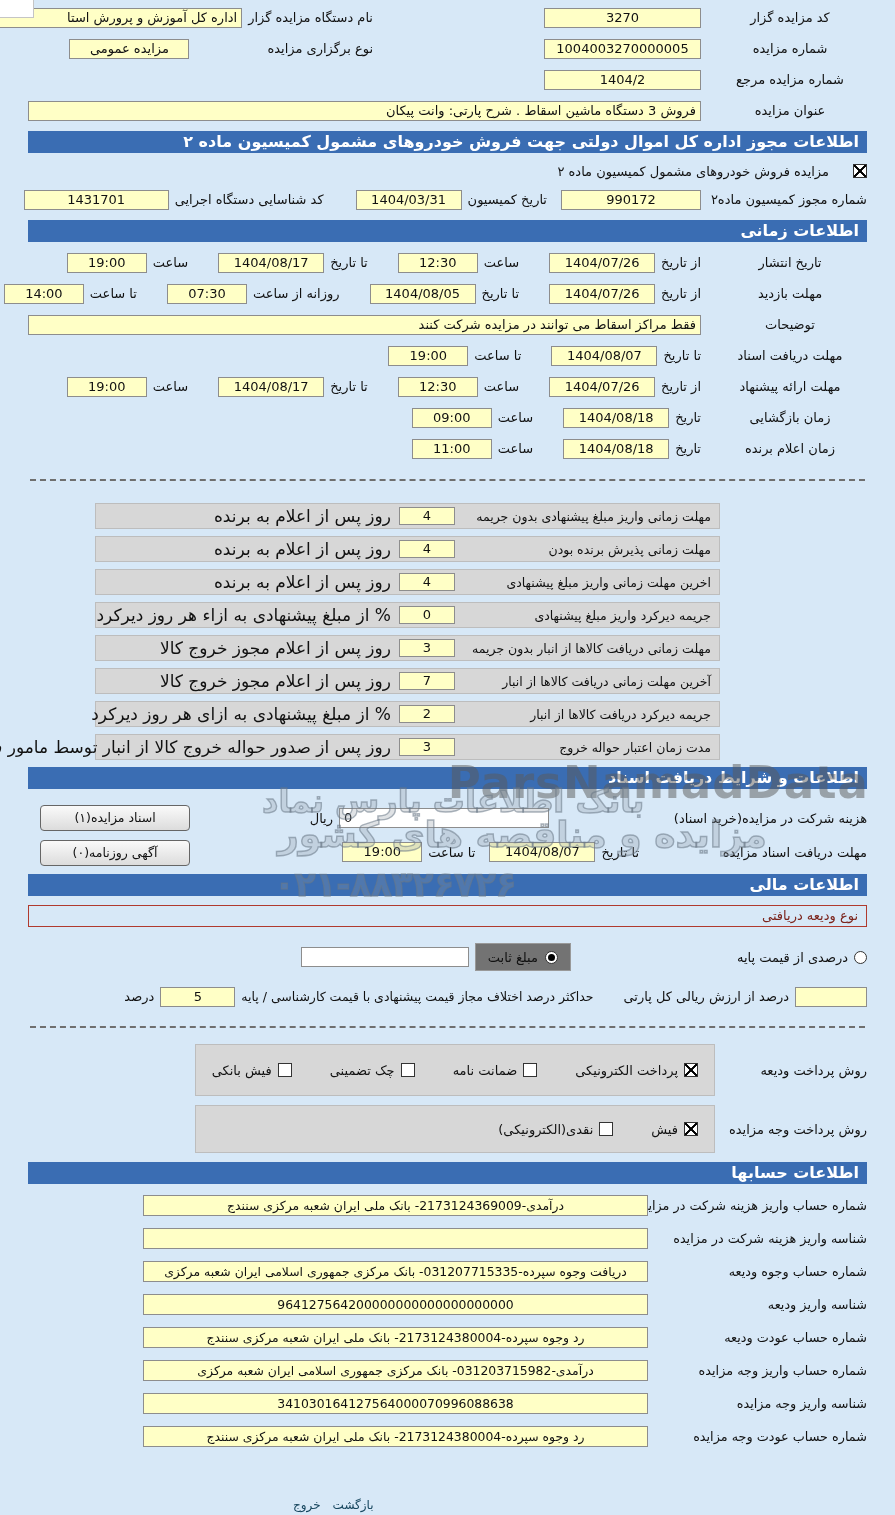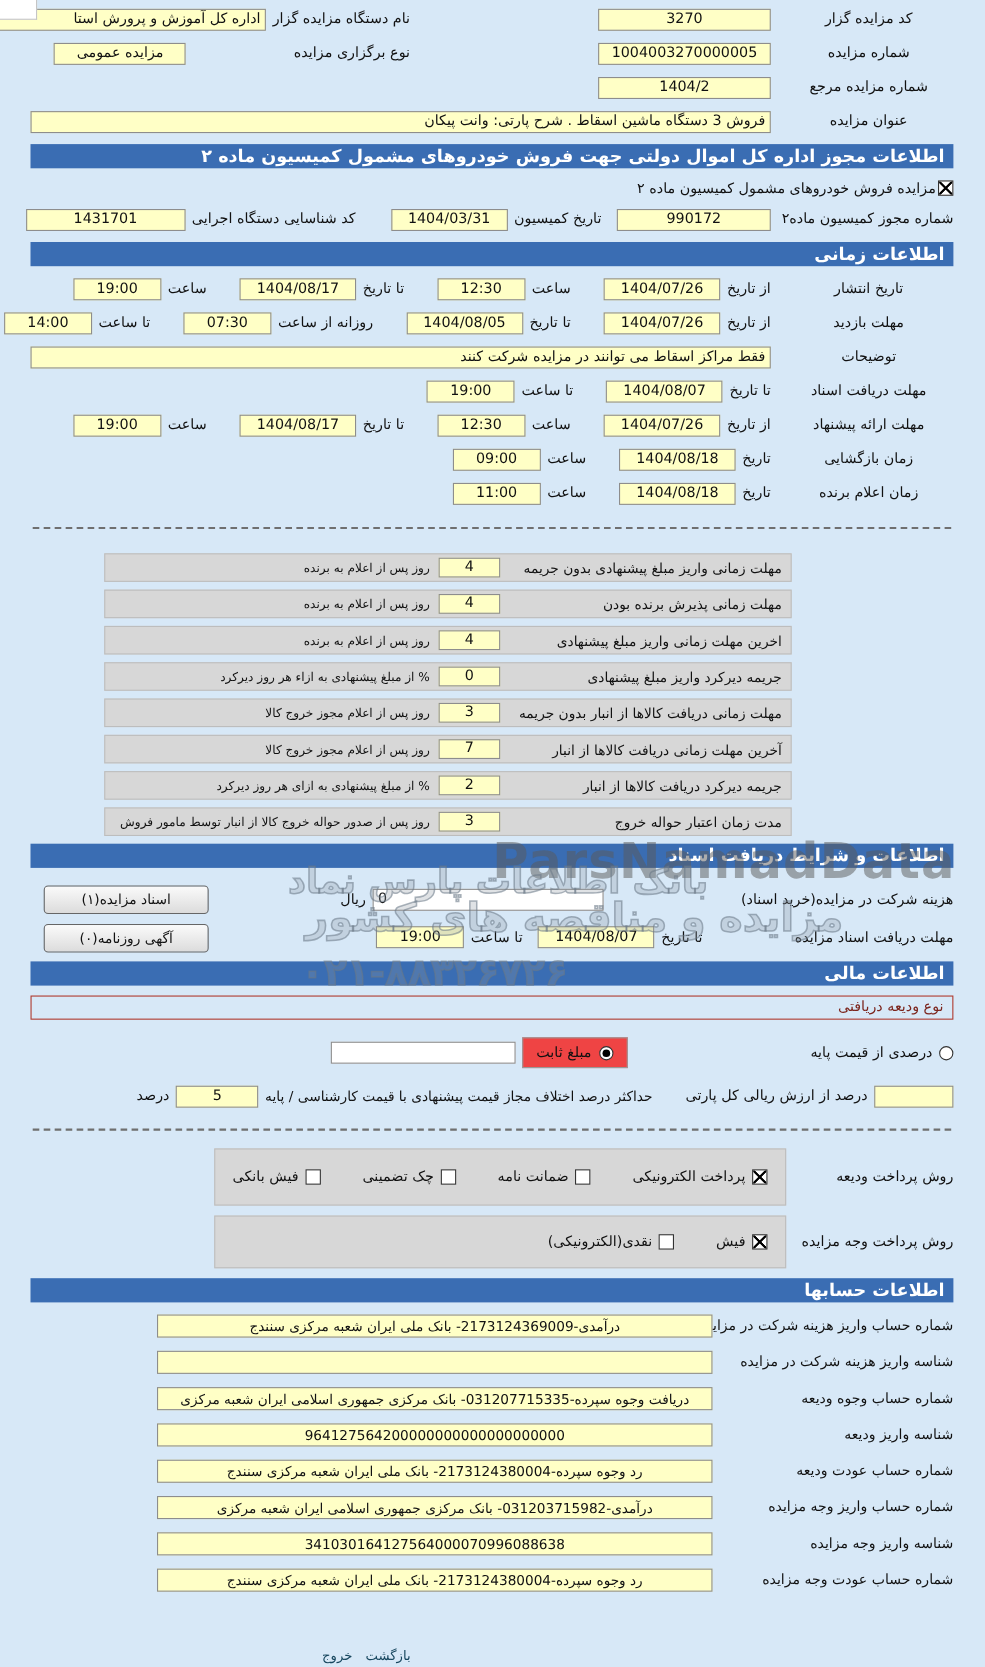--- a/index.html
+++ b/index.html
@@ -21,66 +21,66 @@
     padding:0 4px; font-size:13px; white-space:nowrap; overflow:hidden;
     text-align:center; flex:none;
   }
   .field.white { background:#ffffff; }
   .grow { flex:1; }
   .ltr { direction:ltr; }
   .ta-right { text-align:right; } .ta-left { text-align:left; }.w72{width:72px}.w75{width:75px}.w80{width:80px}.w106{width:106px}
   .w120{width:120px}.w140{width:140px}.w145{width:145px}.w157{width:157px}
   .w168{width:168px}.w210{width:210px}.w250{width:250px}
   .mr-8{margin-right:8px}.mr-24{margin-right:24px}.mr-26{margin-right:26px}
-  .mr-90{margin-right:90px}.mr-128{margin-right:92px}.mr-165{margin-right:165px}
+  .mr-90{margin-right:90px}.mr-128{margin-right:72px}.mr-165{margin-right:165px}
 
   .sec-header {
     background:#3a6db3; color:#fff; font-weight:bold; font-size:16px;
     height:22px; line-height:22px; padding-right:8px; margin:5px 0;
   }
 
-  .chk-row { display:flex; align-items:center; height:26px; gap:2px; }
+  .chk-row { display:flex; align-items:center; height:26px; gap:24px; }
 
   .cb { width:14px; height:14px; border:1px solid #333; background:#fff; flex:none; }
   .cb.checked { background:
       linear-gradient(45deg, transparent 42%, #000 46%, #000 54%, transparent 58%),
       linear-gradient(-45deg, transparent 42%, #000 46%, #000 54%, transparent 58%), #fff; }
   .radio { width:13px; height:13px; border:1px solid #333; border-radius:50%; background:#fff; position:relative; flex:none; }
   .radio.checked::after { content:""; position:absolute; inset:2px; background:#000; border-radius:50%; }
 
   .dashes { border-top:2px dashed #6f6f6f; margin:15px 2px 22px; height:0; }
   .dashes.second { margin:14px 2px 16px; }
 
   .pen-row {
     width:625px; margin-right:147px; margin-bottom:7px; height:26px;
     background:#d7d7d7; border:1px solid #bdbdbd;
     display:flex; align-items:center; gap:8px;
   }
   .pen-label { width:256px; flex:none; text-align:right; padding-right:8px; font-size:12.5px; white-space:nowrap; }
   .pen-field { width:56px; height:18px; line-height:16px; }
-  .pen-unit { font-size:11px; white-space:nowrap; }
+  .pen-unit { font-size:17px; white-space:nowrap; }
 
   .docs-wrap { display:flex; margin-top:12px; }
   .docs-fields { flex:1; }
   .docs-fields .frow { height:34px; }
   .docs-buttons { width:162px; display:flex; flex-direction:column; gap:9px; justify-content:center; }
   .btn {
     width:150px; height:26px; border:1px solid #666; border-radius:4px;
     background:linear-gradient(#fafafa,#dcdcdc); display:flex; align-items:center;
     justify-content:center; font-size:12.5px; cursor:pointer;
   }
   .lead-wide { width:222px; flex:none; text-align:right; padding-left:6px; white-space:nowrap; }
 
   .red-row {
     border:1px solid #b03a2e; height:22px; line-height:20px; padding-right:8px;
     color:#7b241c; margin-top:9px; font-size:13px;
   }
   .vad-row { display:flex; align-items:center; height:36px; gap:6px; margin-top:12px; }
   .panel {
-    display:flex; align-items:center; gap:7px; background:#ef4444; border:1px solid #999;
+    display:flex; align-items:center; gap:7px; background:#737373; border:1px solid #999;
     height:28px; padding:0 12px; margin-right:160px;
   }
   .pct-row { display:flex; align-items:center; height:31px; gap:6px; margin-top:6px; }
   .pct-label-long { white-space:nowrap; font-size:12.5px; }
 
   .method-row { display:flex; align-items:center; margin-bottom:9px; }
   .method-lead { width:152px; flex:none; text-align:right; padding-left:8px; }
   .method-box {
     width:520px; background:#d7d7d7; border:1px solid #bdbdbd;
     display:flex; align-items:center; padding:0 16px; gap:38px; height:52px;

